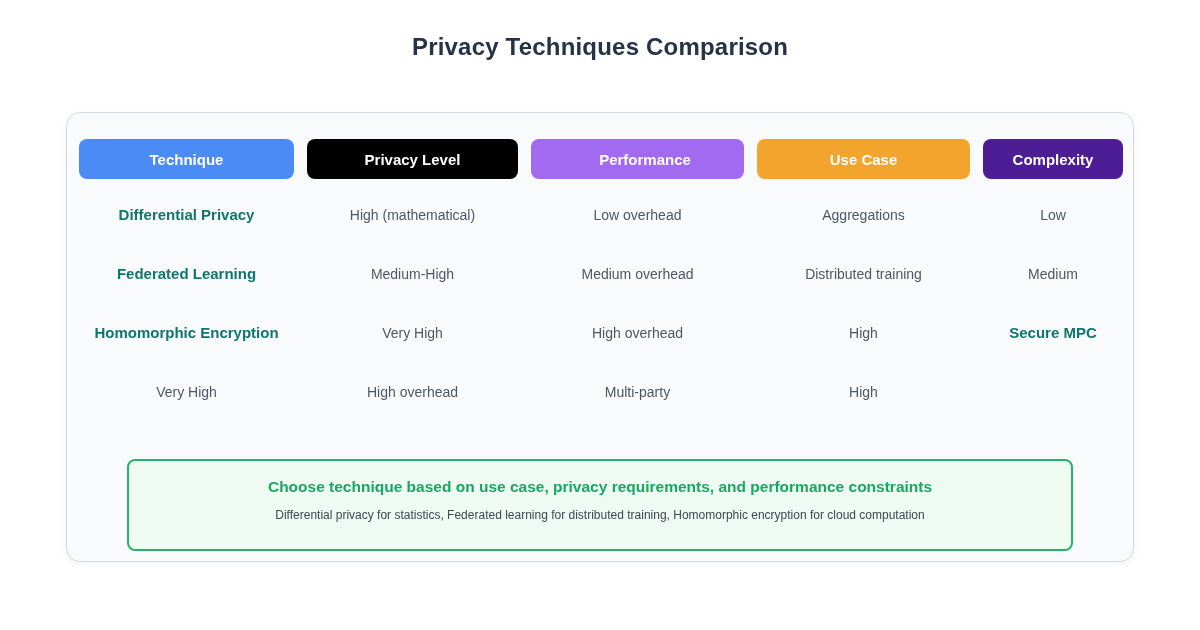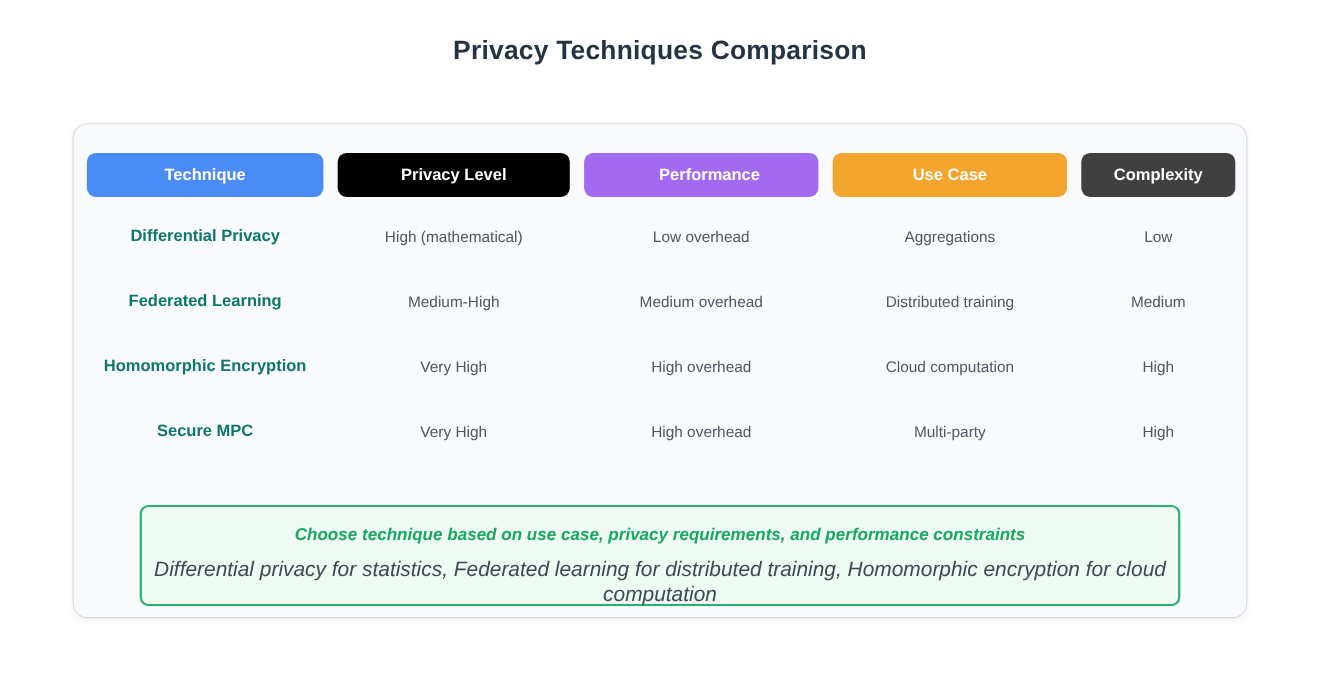--- a/index.html
+++ b/index.html
@@ -73,68 +73,66 @@
   .note {
     box-sizing: border-box;
     width: 946px;
     height: 92px;
     margin: 38px auto 0 auto;
     background: #eefaf2;
     border: 2px solid #27b36b;
     border-radius: 8px;
     text-align: center;
     padding-top: 17px;
-    font-style: italic;
   }
   .note-title {
     font-size: 15.5px;
     font-weight: 700;
     color: #18a864;
   }
   .note-subtitle {
     margin-top: 12px;
-    font-size: 19px;
+    font-size: 12px;
     color: #3e4854;
   }
 </style>
 </head>
 <body>
 
 <div class="page">
 
   <h1 class="title">Privacy Techniques Comparison</h1>
 
   <div class="card">
 
     <div class="grid header-row">
       <div class="pill" style="background-color: rgb(75, 139, 245);">Technique</div>
       <div class="pill" style="background-color: #000000;">Privacy Level</div>
       <div class="pill" style="background-color: rgb(162, 105, 241); padding-left: 15px;">Performance</div>
       <div class="pill" style="background-color: rgb(243, 164, 44);">Use Case</div>
-      <div class="pill" style="background-color: #404040;">Complexity</div>
+      <div class="pill" style="background-color: #4c1d95;">Complexity</div>
     </div>
 
     <div class="grid body-rows">
 
       <div class="cell tech">Differential Privacy</div>
       <div class="cell">High (mathematical)</div>
       <div class="cell">Low overhead</div>
       <div class="cell">Aggregations</div>
       <div class="cell">Low</div>
 
       <div class="cell tech">Federated Learning</div>
       <div class="cell">Medium-High</div>
       <div class="cell">Medium overhead</div>
       <div class="cell">Distributed training</div>
       <div class="cell">Medium</div>
 
       <div class="cell tech">Homomorphic Encryption</div>
       <div class="cell">Very High</div>
       <div class="cell">High overhead</div>
-      <div class="cell">Cloud computation</div>
       <div class="cell">High</div>
 
       <div class="cell tech">Secure MPC</div>
       <div class="cell">Very High</div>
       <div class="cell">High overhead</div>
       <div class="cell">Multi-party</div>
       <div class="cell">High</div>
     </div>
 
     <div class="note" style="border-color: rgb(39, 179, 107); background-color: rgb(238, 250, 242);">

